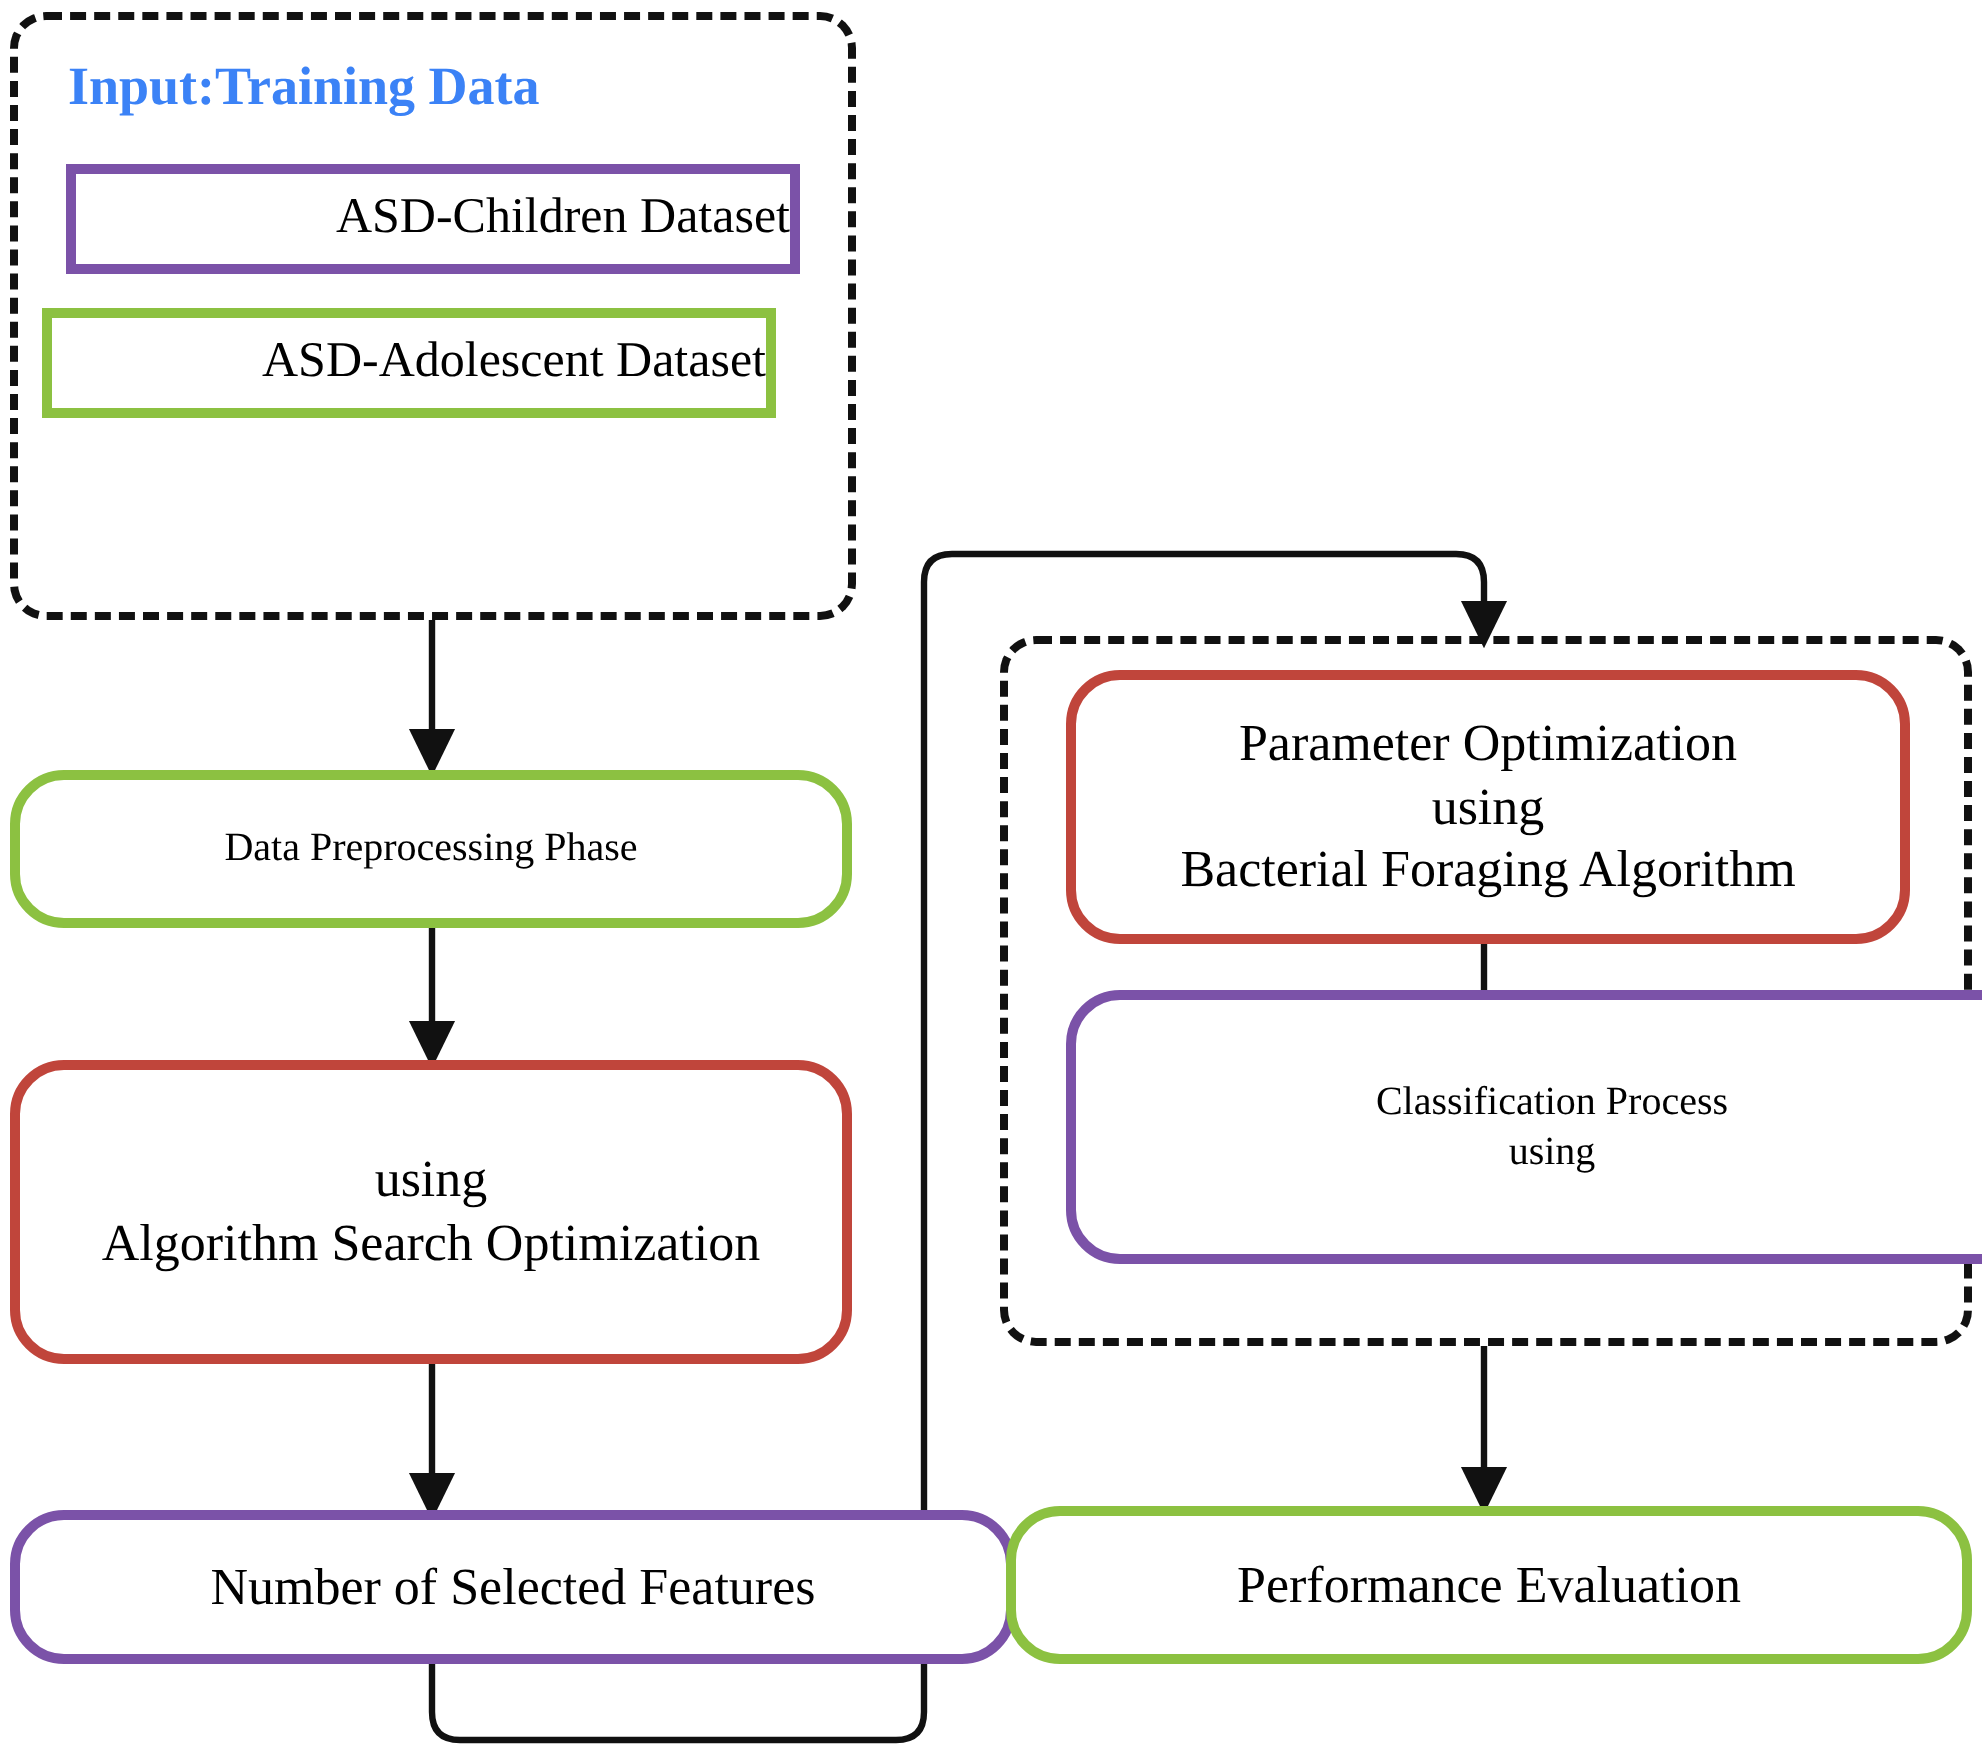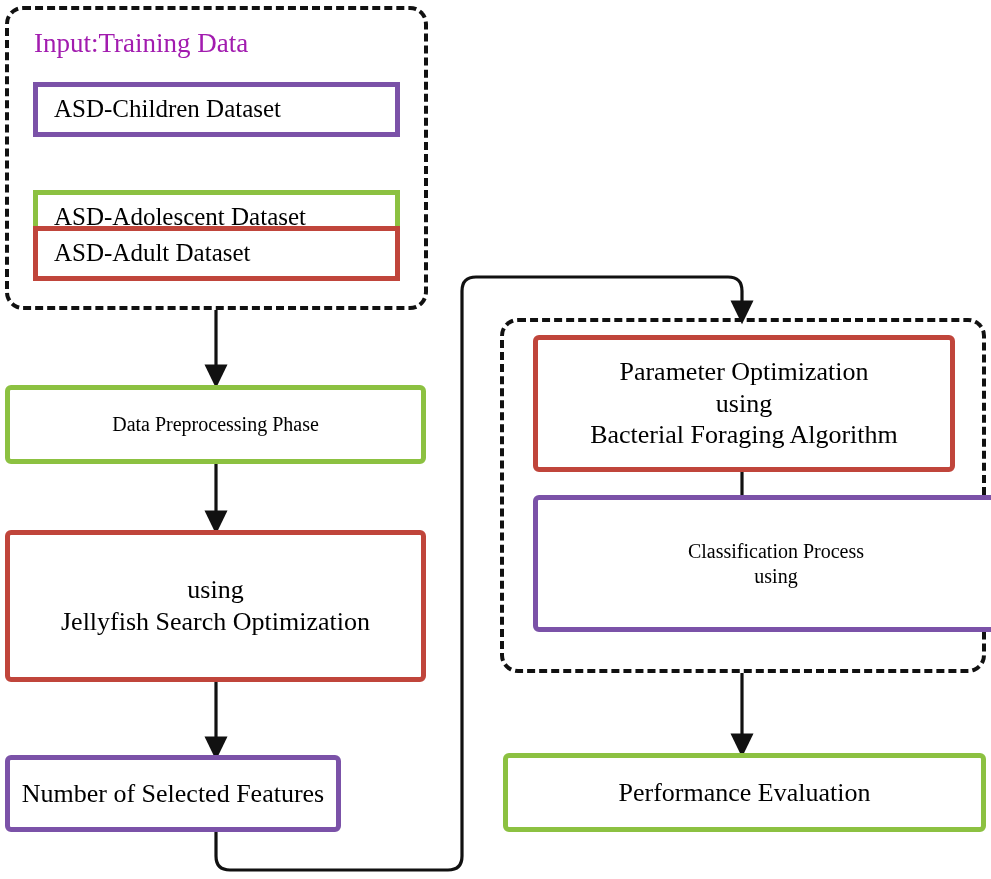--- a/index.html
+++ b/index.html
@@ -33,27 +33,27 @@
     position: absolute;
     box-sizing: border-box;
     display: flex;
     align-items: center;
     justify-content: center;
     text-align: center;
     background: #ffffff;
     color: #000000;
     line-height: 1.22;
   }
-  .node.rounded { border-radius: 6px; border-width: 5px; border-style: solid; align-items: center; }
+  .node.rounded { border-radius: 27px; border-width: 5px; border-style: solid; align-items: center; }
   .node.sharp   { border-radius: 0px;  border-width: 5px; border-style: solid; }
-  .node.leftalign { justify-content: flex-start; text-align: left; padding-left: 16px; }
+  .node.leftalign { justify-content: flex-end; text-align: left; padding-left: 16px; }
   .group-title {
     position: absolute;
-    font-weight: normal;
-    color: #a21caf;
+    font-weight: bold;
+    color: #3b82f6;
     white-space: nowrap;
   }
   .nl { display: block; }
 </style>
 </head>
 <body>
 
 <div id="canvas">
 
   <svg class="edges" viewBox="0 0 991 879">
@@ -89,40 +89,37 @@
   </svg>
 
   <div class="group-box" style="left:5px; top:6px; width:423px; height:304px;"></div>
 
   <div class="group-title" style="left:34px; top:28px; font-size:27px;">Input:Training Data</div>
 
   <div class="node sharp leftalign" style="left:33px; top:82px; width:367px; height:55px; border-color:#7B52A8; font-size:25px;">
     <span>ASD-Children Dataset</span>
   </div>
 
-  <div class="node sharp leftalign" style="left:33px; top:154px; width:367px; height:55px; border-color:#8CC141; font-size:25px;margin-top:36px;">
+  <div class="node sharp leftalign" style="left:21px; top:154px; width:367px; height:55px; border-color:#8CC141; font-size:25px;">
     <span>ASD-Adolescent Dataset</span>
   </div>
 
-  <div class="node sharp leftalign" style="left:33px; top:226px; width:367px; height:55px; border-color:#C0453B; font-size:25px;">
-    <span>ASD-Adult Dataset</span>
-  </div>
 
   <div class="node rounded" style="left:5px; top:385px; width:421px; height:79px; border-color:#8CC141; font-size:20px;">
     <span>Data Preprocessing Phase</span>
   </div>
 
   <div class="node rounded" style="left:5px; top:530px; width:421px; height:152px; border-color:#C0453B; font-size:26px;">
     <div>
       <span class="nl">using</span>
-      <span class="nl">Jellyfish Search Optimization</span>
+      <span class="nl">Algorithm Search Optimization</span>
     </div>
   </div>
 
-  <div class="node rounded" style="left:5px; top:755px; width:336px; height:77px; border-color:#7B52A8; font-size:26px;">
+  <div class="node rounded" style="left:5px; top:755px; width:503px; height:77px; border-color:#7B52A8; font-size:26px;">
     <span>Number of Selected Features</span>
   </div>
 
   <div class="group-box" style="left:500px; top:318px; width:486px; height:355px;"></div>
 
   <div class="node rounded" style="left:533px; top:335px; width:422px; height:137px; border-color:#C0453B; font-size:26px;">
     <div>
       <span class="nl">Parameter Optimization</span>
       <span class="nl">using</span>
       <span class="nl">Bacterial Foraging Algorithm</span>

